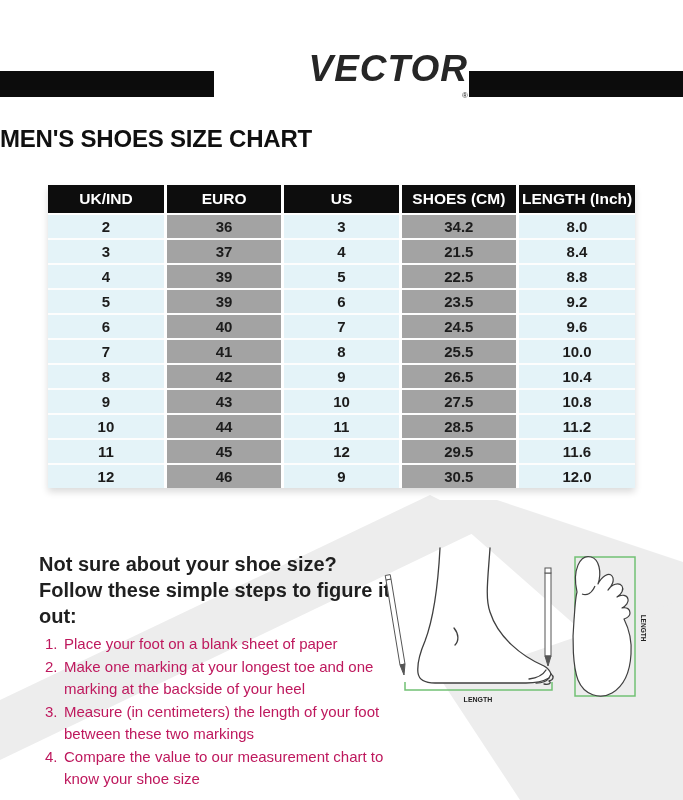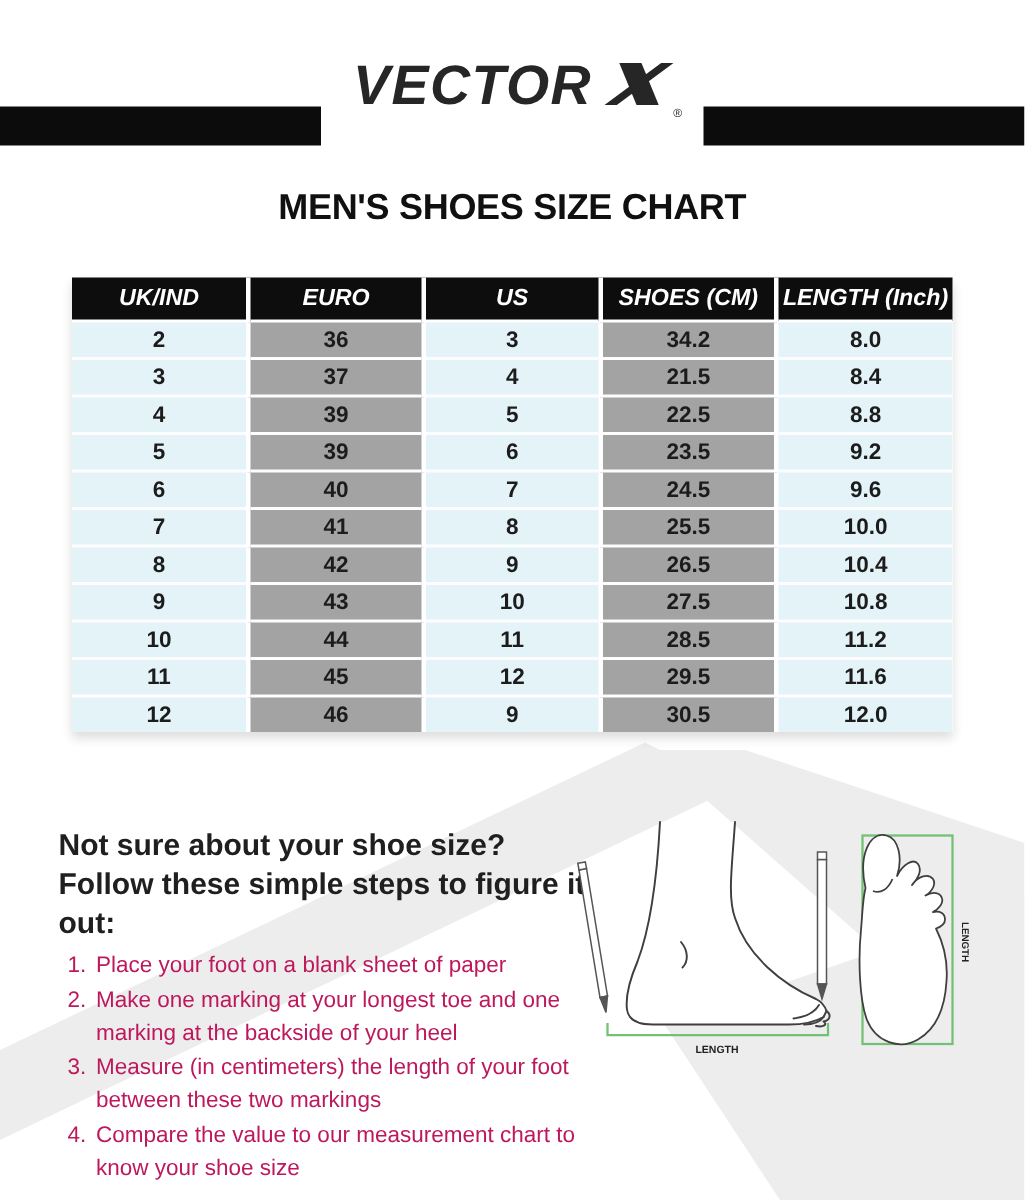--- a/index.html
+++ b/index.html
@@ -11,46 +11,46 @@
   .page { position:relative; width:683px; height:800px; overflow:hidden; }
 
   
   .watermark { position:absolute; left:0; top:0; z-index:0; }
 
   
   .bar { position:absolute; top:71px; height:26px; background:#0c0c0c; z-index:1; }
   .bar-left  { left:0;  width:214px; }
   .bar-right { left:469px; width:214px; }
   .logo {
-    position:absolute; top:38px; left:222px; width:246px; height:46px;
-    display:flex; align-items:flex-start; justify-content:center; z-index:2;
+    position:absolute; top:54px; left:222px; width:246px; height:46px;
+    display:flex; align-items:flex-end; justify-content:center; z-index:2;flex-direction:column;
   }
   .logo-text {
     font-style:italic; font-weight:bold; font-size:37px;
     letter-spacing:1px; color:#262626; line-height:1;
   }
   .logo-x { margin-left:8px; margin-top:4px; }
   .reg { font-size:8px; color:#262626; align-self:flex-end; margin-bottom:4px; }
 
   .title {
     position:absolute; top:125px; left:0; width:683px; margin:0;
-    text-align:center; font-size:24px; font-weight:bold; color:#101010;
+    text-align:left; font-size:24px; font-weight:bold; color:#101010;
     letter-spacing:-0.2px; z-index:1;
   }
 
   
   .size-table {
     position:absolute; top:185px; left:48px; width:587px; z-index:1;
     border-collapse:collapse; table-layout:fixed;
     box-shadow:0 4px 7px rgba(0,0,0,0.14);
   }
   .size-table th {
     background:#0d0d0d; color:#ffffff; font-size:15.5px; font-weight:bold;
     height:28px; padding:0; text-align:center;
-    border-left:3px solid #ffffff; border-bottom:2px solid #ffffff;font-style:italic;
+    border-left:3px solid #ffffff; border-bottom:2px solid #ffffff;
   }
   .size-table th:first-child { border-left:none; }
   .size-table td {
     height:23px; padding:0; text-align:center;
     font-size:15px; font-weight:bold; color:#1c1c1c;
     border-left:3px solid #ffffff; border-top:2px solid #fdfdfd;
   }
   .size-table td:first-child { border-left:none; }
   .c-blue  { background:#e4f3f8; }
   .c-cream { background:#a3a3a3; }

